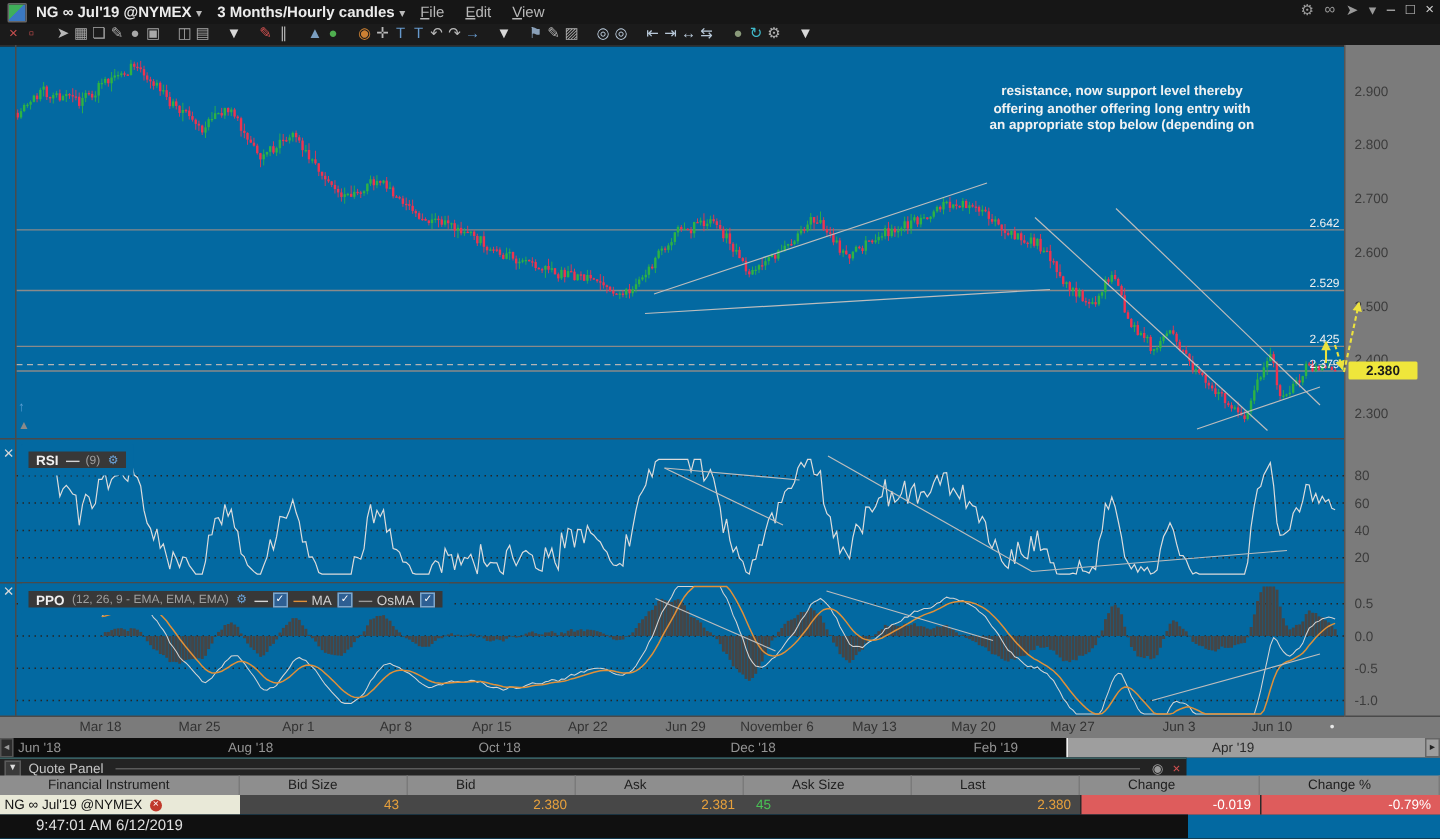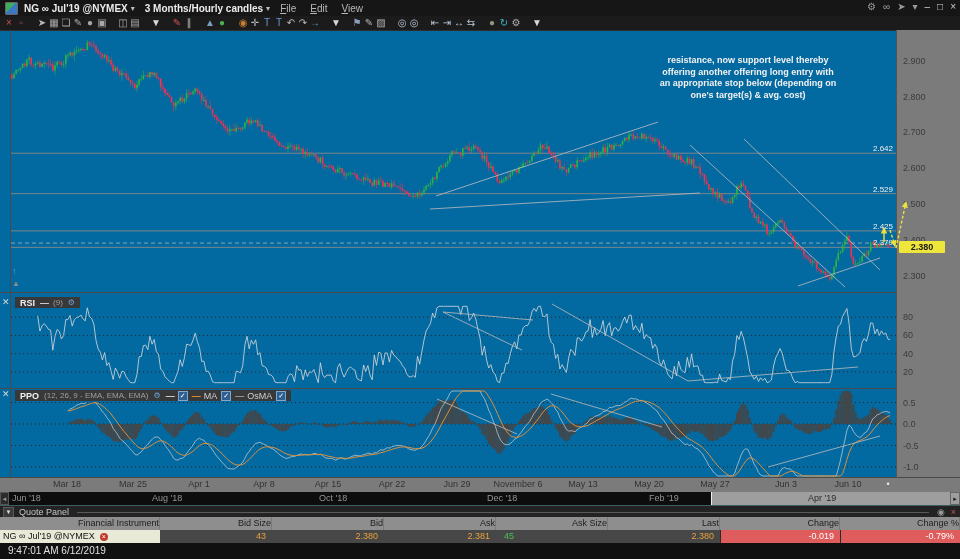--- a/index.html
+++ b/index.html
@@ -14,21 +14,21 @@
   .tb-title{font-weight:bold;color:#ececec;margin-right:3px;white-space:nowrap;}
   .caret{color:#bbb;font-size:8px;margin-right:10px;}
   .menu-item{color:#b8b8b8;margin-right:14px;cursor:default;}
   #win-controls{position:absolute;right:4px;top:1px;display:flex;gap:7px;font-size:10px;color:#9a9a9a;}
   
   #toolbar{position:absolute;left:0;top:16px;width:960px;height:14px;background:#1b1b1b;
            border-bottom:1px solid #2e2e2e;display:flex;align-items:center;padding-left:3px;font-size:10px;}
   .tb-ic{width:12px;text-align:center;line-height:14px;cursor:default;}
   .grp{margin-left:9px;}
   
-  .ind-hdr{position:absolute;background:#383838;border:1px solid #0369a1;border-radius:1px;
+  .ind-hdr{position:absolute;background:#383838;border:5px solid #0369a1;border-radius:1px;
            display:flex;align-items:center;height:11px;padding:0 5px;font-size:9px;color:#cfcfcf;gap:5px;white-space:nowrap;}
   .ind-title{font-weight:bold;color:#f0f0f0;}
   .ind-param{color:#9f9f9f;font-size:8px;}
   .wrench{color:#6aa2d8;font-size:8px;}
   .dash{font-weight:bold;letter-spacing:-1px;}
   .cb{display:inline-block;width:8px;height:8px;background:#2e5f93;border:1px solid #7da7cc;
       color:#fff;font-size:7px;line-height:8px;text-align:center;}
   .panel-x{position:absolute;left:2px;color:#d8d8d8;font-size:9px;line-height:9px;cursor:default;}
   
   #annotation{position:absolute;left:612px;top:55px;width:272px;text-align:center;color:#f2f2f2;
@@ -40,39 +40,39 @@
   #scrollbar{position:absolute;left:0;top:492px;width:960px;height:13px;background:#0d0d0d;font-size:9px;}
   #sb-left{position:absolute;left:0;top:0;width:9px;height:13px;background:#2b2b2b;border:1px solid #555;
            box-sizing:border-box;color:#999;font-size:7px;line-height:11px;text-align:center;}
   .sb-lab{position:absolute;top:1px;color:#949494;}
   #sb-thumb{position:absolute;left:711px;top:0;width:239px;height:13px;background:#9e9e9e;
             border-left:1px solid #f0f0f0;box-sizing:border-box;}
   #sb-thumb span{position:absolute;left:96px;top:1px;color:#2b2b2b;}
   #sb-right{position:absolute;right:0;top:0;width:10px;height:13px;background:#9e9e9e;border:1px solid #666;
             box-sizing:border-box;color:#222;font-size:7px;line-height:11px;text-align:center;}
   
-  #qp-header{position:absolute;left:0;top:505px;width:960px;height:12px;background:#232323;
+  #qp-header{position:absolute;left:0;top:505px;width:791px;height:12px;background:#232323;
              border-top:1px solid #3a5f5f;display:flex;align-items:center;font-size:9px;color:#c6c6c6;}
   #qp-collapse{width:9px;height:9px;background:#3a3a3a;border:1px solid #5a5a5a;color:#ddd;font-size:6px;
                line-height:9px;text-align:center;margin:0 5px 0 3px;}
   #qp-rule{flex:1;border-top:1px solid #5a5a5a;margin:0 8px;}
   #qp-icons{display:flex;gap:6px;margin-right:4px;font-size:9px;}
   #qp-cols{position:absolute;left:0;top:517px;width:960px;height:13px;background:#8e8e8e;display:grid;
            grid-template-columns:160px 112px 112px 112px 112px 112px 120px 120px;font-size:9px;color:#1e1e1e;}
-  #qp-cols div{text-align:right;line-height:13px;border-right:1px solid #7a7a7a;}
+  #qp-cols div{text-align:left;line-height:13px;border-right:1px solid #7a7a7a;margin-left:32px;}
   #qp-row{position:absolute;left:0;top:530px;width:960px;height:13px;background:#474747;display:grid;
           grid-template-columns:160px 112px 112px 112px 112px 112px 120px 120px;font-size:9px;line-height:13px;}
   .q-val{text-align:right;padding-right:6px;}
   #q-inst{background:#e9e9d8;color:#111;padding-left:3px;display:flex;align-items:center;gap:5px;}
   #q-inst .del{display:inline-block;width:8px;height:8px;border-radius:50%;background:#c0392b;color:#fff;
                font-size:7px;line-height:8px;text-align:center;}
   .q-red{background:#de5c5c;color:#fff;border-left:1px solid #2a2a2a;}
   
-  #statusbar{position:absolute;left:0;top:543px;width:960px;height:16px;background:#101010;color:#e0e0e0;
-             font-size:10px;line-height:16px;padding-left:8px;box-sizing:border-box;}
+  #statusbar{position:absolute;left:0;top:543px;width:792px;height:16px;background:#101010;color:#e0e0e0;
+             font-size:10px;line-height:16px;padding-left:24px;box-sizing:border-box;}
 </style>
 </head>
 <body>
 
 <div id="app">
 
   <div id="titlebar">
     <span id="app-logo"></span>
     <span class="tb-title">NG ∞ Jul'19 @NYMEX</span>
     <span class="caret">▾</span>
@@ -1013,21 +1013,20 @@
         <span class="dash" style="color: rgb(154, 154, 154);">—</span>
         <span>OsMA</span>
         <span class="cb">✓</span>
       </span>
   </div>
 
   <div id="annotation">
       <div>resistance, now support level thereby</div>
       <div>offering another offering long entry with</div>
       <div>an appropriate stop below (depending on</div>
-      <div>one's target(s) &amp; avg. cost)</div>
     </div>
 
   <div id="dateaxis">
       <span style="left: 67px;">Mar 18</span>
       <span style="left: 133px;">Mar 25</span>
       <span style="left: 199px;">Apr 1</span>
       <span style="left: 264px;">Apr 8</span>
       <span style="left: 328px;">Apr 15</span>
       <span style="left: 392px;">Apr 22</span>
       <span style="left: 457px;">Jun 29</span>

